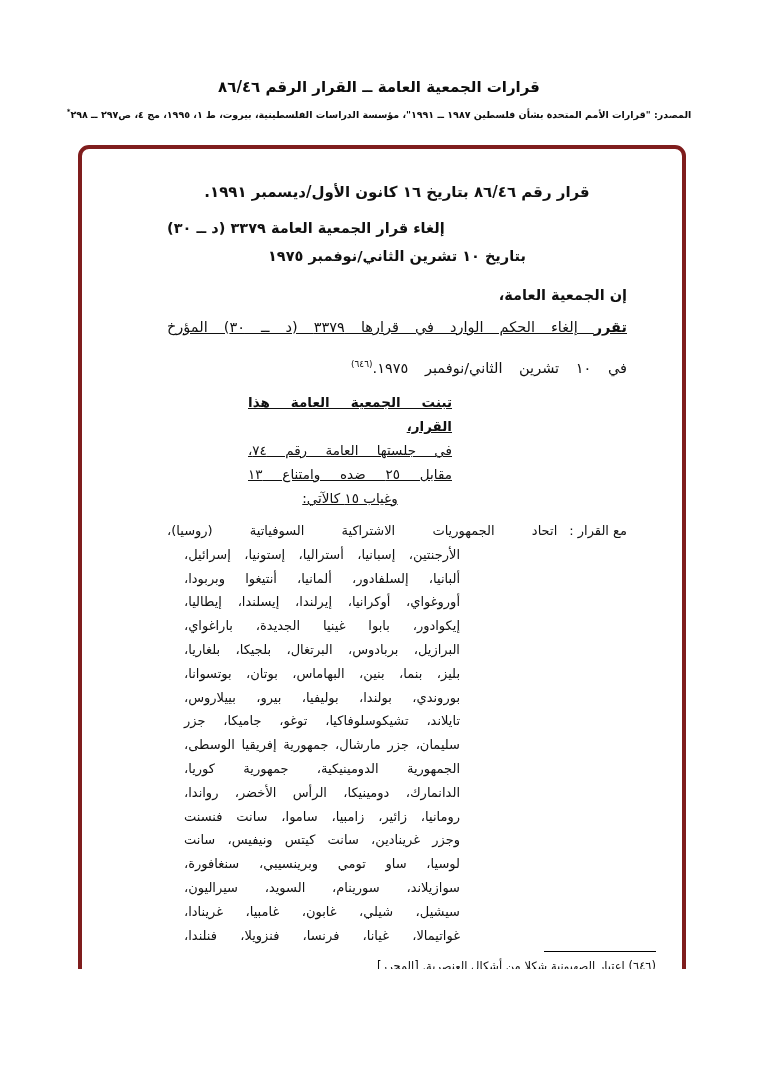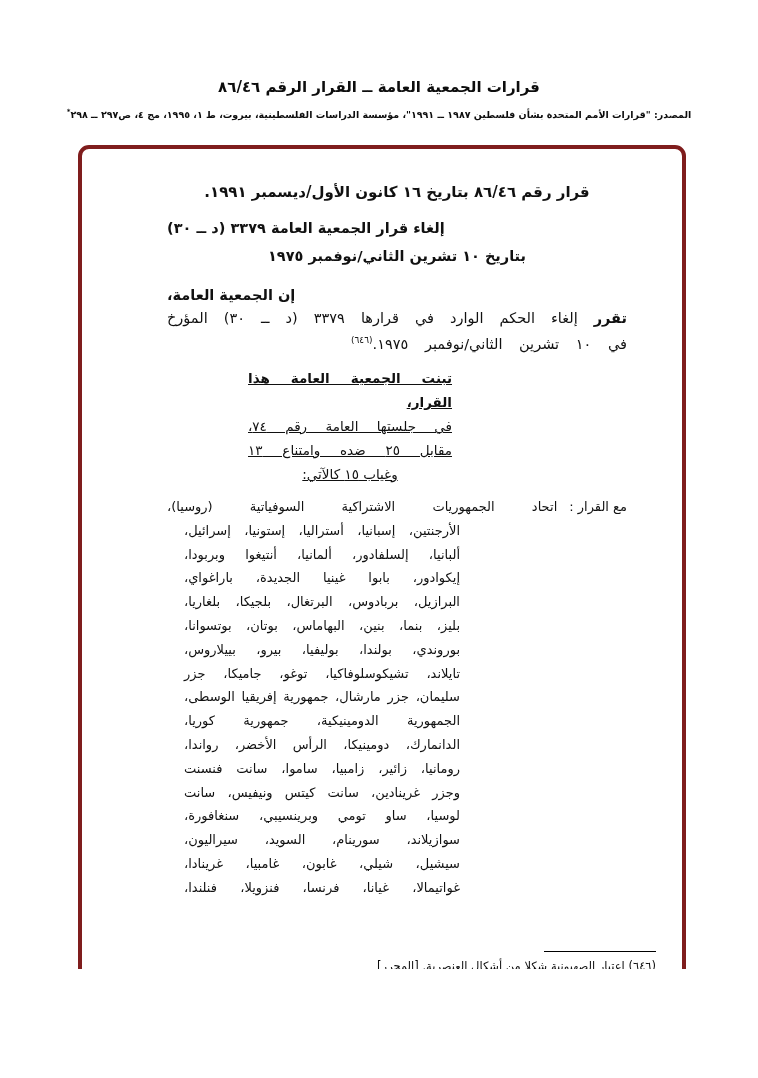--- a/index.html
+++ b/index.html
@@ -51,31 +51,33 @@
     text-align:left;
     font-weight:bold;font-size:14.5px;
     margin-bottom:5px;
   }
   .res-subtitle2{
     text-align:center;
     font-weight:bold;font-size:14.5px;
   }
   .res-opening{
     margin-top:16px;
-    text-align:left;
+    text-align:right;
     font-weight:bold;font-size:14.5px;
   }
   .decision-line1{
+    margin-top:9px;
     font-size:14.5px;
     text-align:justify;
     text-align-last:justify;
+    text-decoration:underline;
   }
   .decision-line1 .lead{font-weight:bold;}
   .decision-line2{
-    margin-top:3px;
+    margin-top:18px;
     font-size:14.5px;
     width:60%;
     margin-left:40%;
     margin-right:0;
     text-align:justify;
     text-align-last:justify;
   }
   sup.fnref{font-size:9px;line-height:0;}
   .adoption-block{
     margin-top:10px;
@@ -171,20 +173,21 @@
       </div>
 
       <div class="vote-row">
         <span class="vote-label">مع القرار :</span>
         <span class="vote-first">اتحاد الجمهوريات الاشتراكية السوفياتية (روسيا)،</span>
       </div>
 
       <div class="vote-list">
         <div class="vote-line">الأرجنتين، إسبانيا، أستراليا، إستونيا، إسرائيل،</div>
         <div class="vote-line">ألبانيا، إلسلفادور، ألمانيا، أنتيغوا وبربودا،</div>
+        <div class="vote-line">أوروغواي، أوكرانيا، إيرلندا، إيسلندا، إيطاليا،</div>
         <div class="vote-line">إيكوادور، بابوا غينيا الجديدة، باراغواي،</div>
         <div class="vote-line">البرازيل، بربادوس، البرتغال، بلجيكا، بلغاريا،</div>
         <div class="vote-line">بليز، بنما، بنين، البهاماس، بوتان، بوتسوانا،</div>
         <div class="vote-line">بوروندي، بولندا، بوليفيا، بيرو، بييلاروس،</div>
         <div class="vote-line">تايلاند، تشيكوسلوفاكيا، توغو، جاميكا، جزر</div>
         <div class="vote-line">سليمان، جزر مارشال، جمهورية إفريقيا الوسطى،</div>
         <div class="vote-line">الجمهورية الدومينيكية، جمهورية كوريا،</div>
         <div class="vote-line">الدانمارك، دومينيكا، الرأس الأخضر، رواندا،</div>
         <div class="vote-line">رومانيا، زائير، زامبيا، ساموا، سانت فنسنت</div>
         <div class="vote-line">وجزر غرينادين، سانت كيتس ونيفيس، سانت</div>

